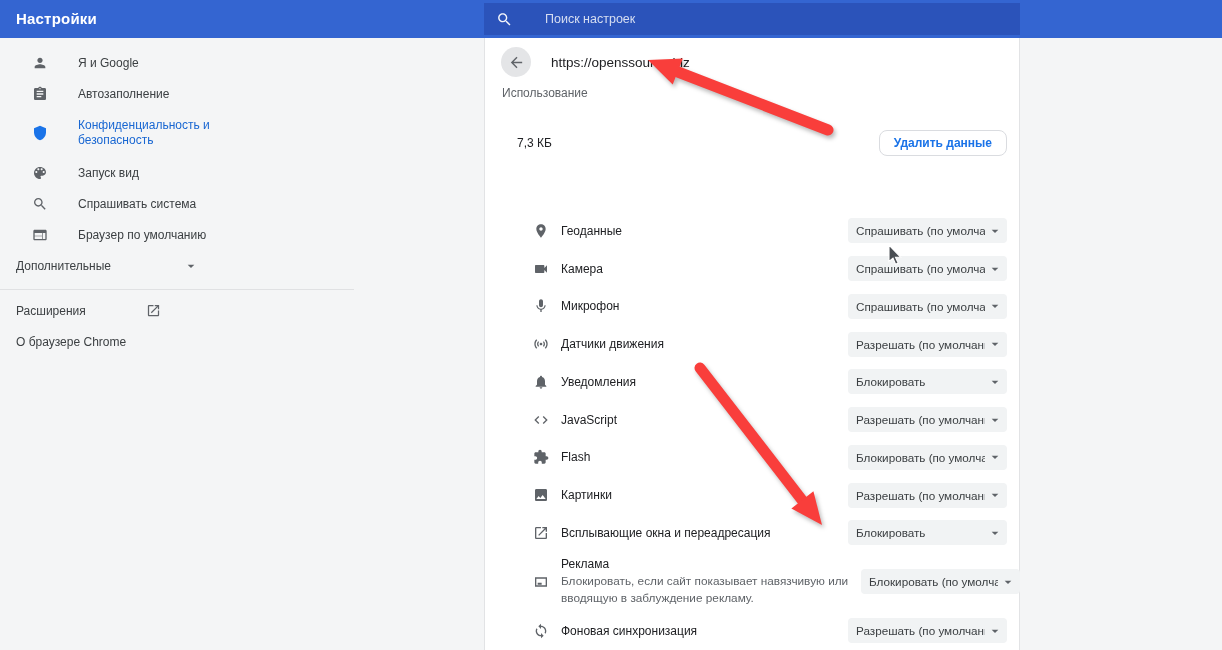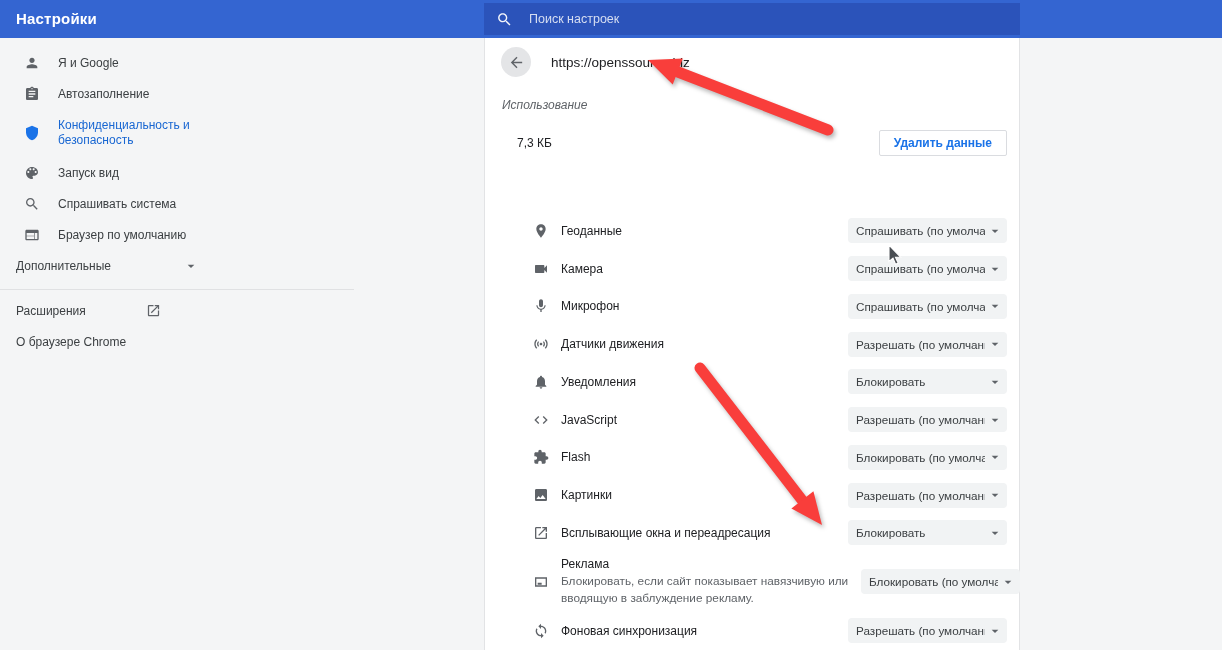--- a/index.html
+++ b/index.html
@@ -7,45 +7,45 @@
     width:1222px;height:650px;overflow:hidden;position:relative;
     background:#f4f5f6;
     font-family:"Liberation Sans","DejaVu Sans",sans-serif;
     -webkit-font-smoothing:antialiased;
   }
   
   .app-header{position:absolute;top:0;left:0;right:0;height:38px;background:#3465d1;z-index:3;}
   .app-title{position:absolute;left:16px;top:0;height:38px;line-height:38px;color:#fff;font-size:15px;font-weight:700;letter-spacing:.2px;}
   .searchbar{position:absolute;left:484px;top:3px;width:536px;height:32px;background:#2b53ba;display:flex;align-items:center;box-sizing:border-box;padding-left:12px;cursor:text;}
   .searchbar .sicon{width:17px;height:17px;color:#ffffff;opacity:.95;display:inline-flex;}
-  .searchbar .ph{margin-left:16px;color:rgba(255,255,255,.8);font-size:12.5px;}
+  .searchbar .ph{margin-left:32px;color:rgba(255,255,255,.8);font-size:12.5px;}
   
   .sidebar{position:absolute;top:38px;left:0;width:354px;display:flex;flex-direction:column;padding-top:9px;z-index:2;}
-  .sb-item{height:31px;display:flex;align-items:center;padding-left:24px;cursor:pointer;color:#3c4043;font-size:12px;font-weight:500;}
+  .sb-item{height:31px;display:flex;align-items:center;padding-left:32px;cursor:pointer;color:#3c4043;font-size:12px;font-weight:500;gap:12px;}
   .sb-item .sb-icon{width:16px;height:16px;color:#5f6368;margin-right:18px;flex:0 0 16px;display:inline-flex;}
   .sb-item.two-line{height:48px;}
   .sb-item.two-line .sb-label{width:175px;line-height:15px;}
   .sb-item.active{color:#1967d2;}
   .sb-item.active .sb-icon{color:#1a73e8;}
   .sb-advanced{height:31px;display:flex;align-items:center;padding-left:16px;cursor:pointer;color:#3c4043;font-size:12px;font-weight:500;}
   .sb-advanced .chev{width:16px;height:16px;color:#5f6368;margin-left:72px;display:inline-flex;}
   .sb-divider{height:1px;background:#e0e1e3;margin:8px 0 5px 0;}
   .sb-plain{height:31px;display:flex;align-items:center;padding-left:16px;cursor:pointer;color:#3c4043;font-size:12px;font-weight:500;}
   .sb-plain .ext{width:15px;height:15px;color:#5f6368;margin-left:60px;display:inline-flex;}
   
   .card{position:absolute;left:484px;top:38px;width:536px;height:612px;background:#fff;border-left:1px solid #e2e3e5;border-right:1px solid #e2e3e5;box-sizing:border-box;z-index:1;}
   .site-header{position:absolute;top:9px;left:16px;display:flex;align-items:center;}
   .back-btn{width:30px;height:30px;border-radius:50%;background:#e4e5e7;border:none;display:flex;align-items:center;justify-content:center;cursor:pointer;padding:0;}
   .back-btn .bicon{width:17px;height:17px;color:#5f6368;display:inline-flex;}
   .site-url{margin:0 0 0 20px;font-size:13.5px;font-weight:500;color:#202124;}
   .sec-label{position:absolute;left:17px;font-size:12px;font-weight:500;color:#5f6368;}
-  .usage-label{top:60px;font-style:italic;}
+  .usage-label{top:48px;}
   .usage-row{position:absolute;top:92px;left:32px;right:12px;height:26px;display:flex;align-items:center;justify-content:space-between;}
   .usage-size{font-size:12px;color:#202124;}
-  .chip-btn{background:#fff;border:1px solid #dadce0;border-radius:2px;color:#1a73e8;font-size:12px;font-weight:600;font-family:inherit;padding:0 14px;height:26px;cursor:pointer;}
+  .chip-btn{background:#fff;border:1px solid #dadce0;border-radius:8px;color:#1a73e8;font-size:12px;font-weight:600;font-family:inherit;padding:0 14px;height:26px;cursor:pointer;}
   .perm-header{position:absolute;top:145px;left:17px;right:12px;height:26px;display:flex;align-items:center;justify-content:space-between;}
   .perm-header .sec-label2{font-size:12px;font-weight:500;color:#5f6368;}
   .perm-list{position:absolute;top:174px;left:0;right:0;}
   .perm-row{display:flex;align-items:center;min-height:37.75px;padding:0 12px 0 48px;box-sizing:border-box;}
   .perm-row.tall{min-height:60px;}
   .picon{width:16px;height:16px;color:#5f6368;flex:0 0 16px;margin-right:12px;display:inline-flex;}
   .ptext{display:flex;flex-direction:column;justify-content:center;}
   .plabel{font-size:12px;color:#202124;line-height:16px;}
   .pdesc{font-size:11.8px;color:#5f6368;line-height:17px;width:300px;margin-top:1px;}
   .perm-select{margin-left:auto;width:159px;height:25px;background:#f1f3f4;border-radius:4px;position:relative;display:flex;align-items:center;box-sizing:border-box;padding:0 22px 0 8px;cursor:pointer;flex:0 0 159px;}

